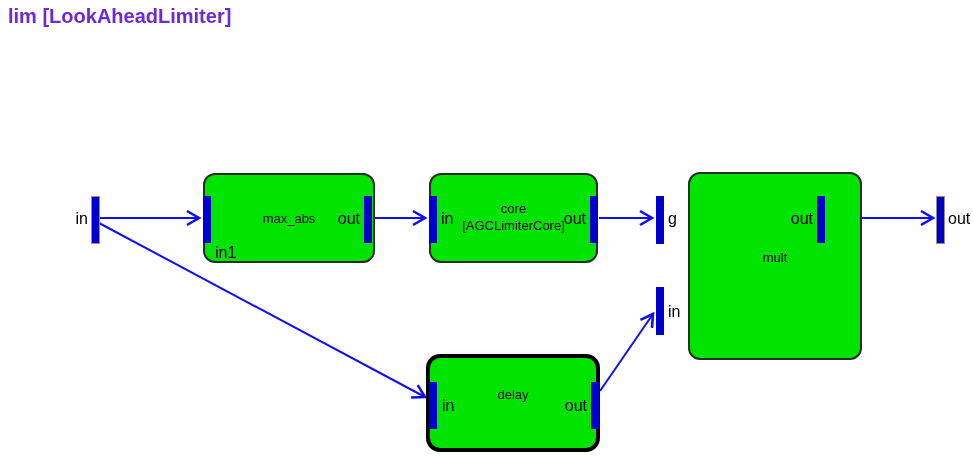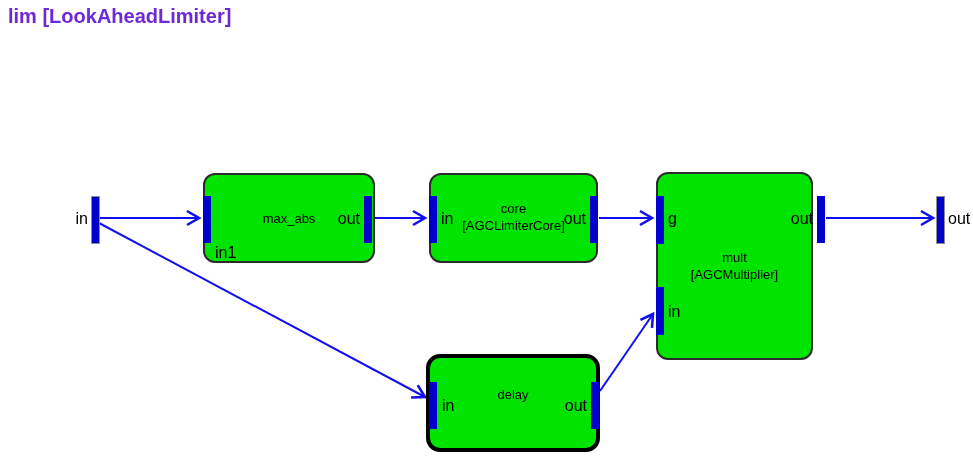--- a/index.html
+++ b/index.html
@@ -63,24 +63,23 @@
     <div class="bt" style="top:25px;">
       <div>core</div>
       <div>[AGCLimiterCore]</div>
     </div>
   </div>
   <div class="pbar" style="left:429px;top:196px;"></div>
   <div class="plabel" style="left:441px;top:211px;">in</div>
   <div class="pbar" style="left:590px;top:196px;"></div>
   <div class="plabel r" style="left:558px;top:211px;width:28px;">out</div>
 
-  <div class="block" style="left:656px;top:172px;width:157px;height:188px;">
+  <div class="block" style="left:688px;top:172px;width:174px;height:188px;">
     <div class="bt" style="top:75px;">
       <div>mult</div>
-      <div>[AGCMultiplier]</div>
     </div>
   </div>
   <div class="pbar" style="left:656px;top:196px;height:48px;"></div>
   <div class="plabel" style="left:668px;top:211px;">g</div>
   <div class="pbar" style="left:656px;top:287px;height:48px;"></div>
   <div class="plabel" style="left:668px;top:304px;">in</div>
   <div class="pbar" style="left:817px;top:196px;"></div>
   <div class="plabel r" style="left:785px;top:211px;width:28px;">out</div>
 
   <div class="block selected" style="left:426px;top:354px;width:174px;height:98px;">

